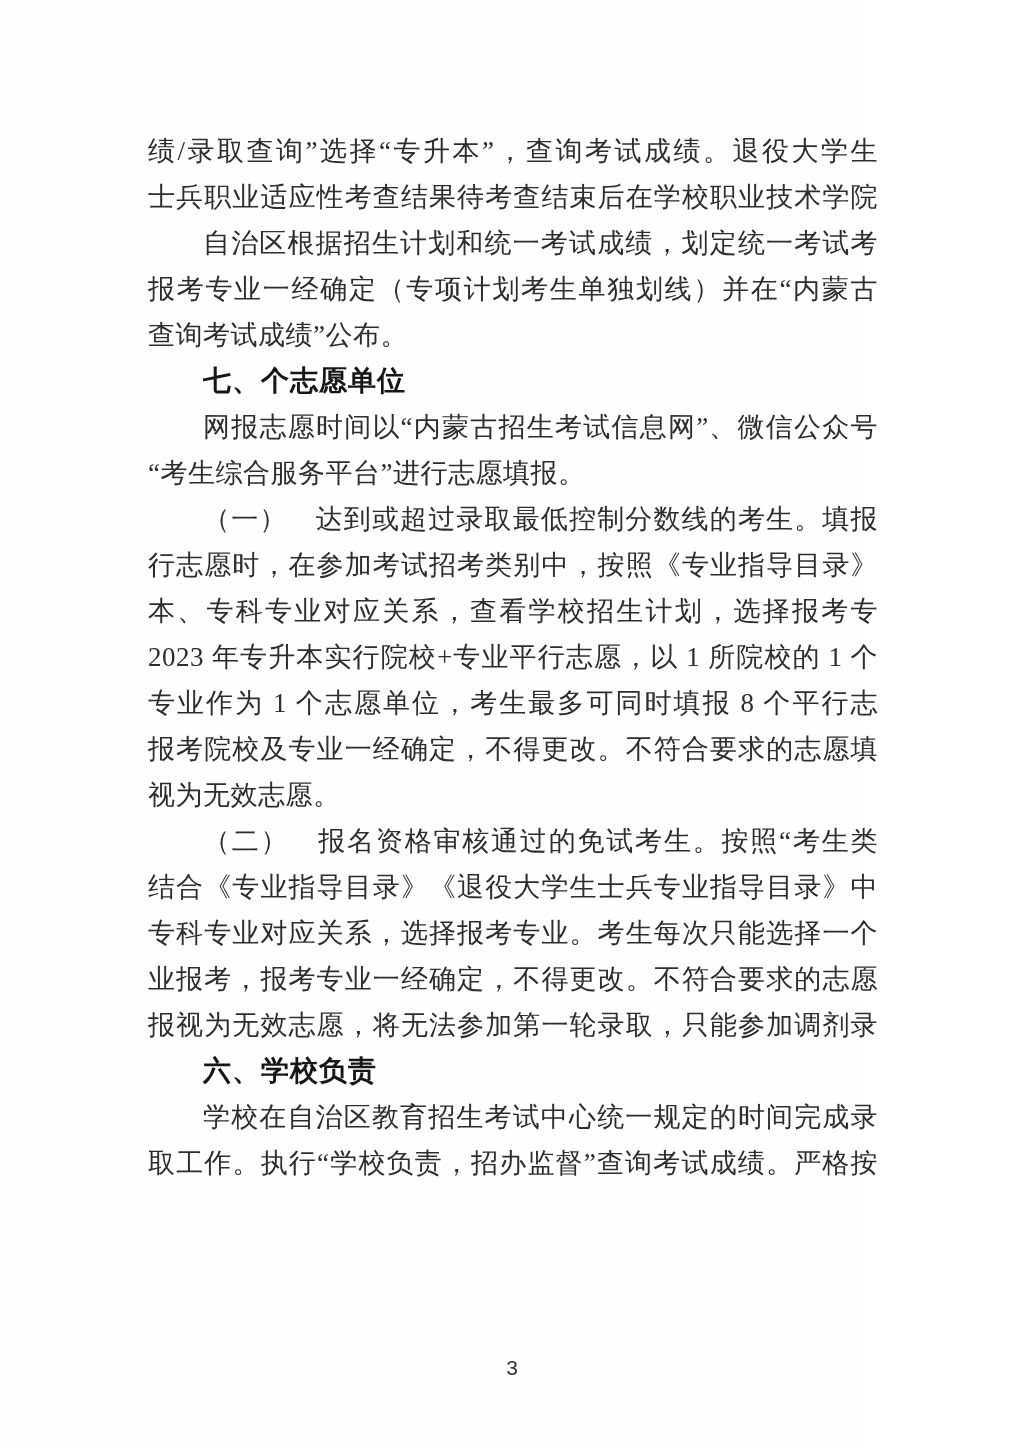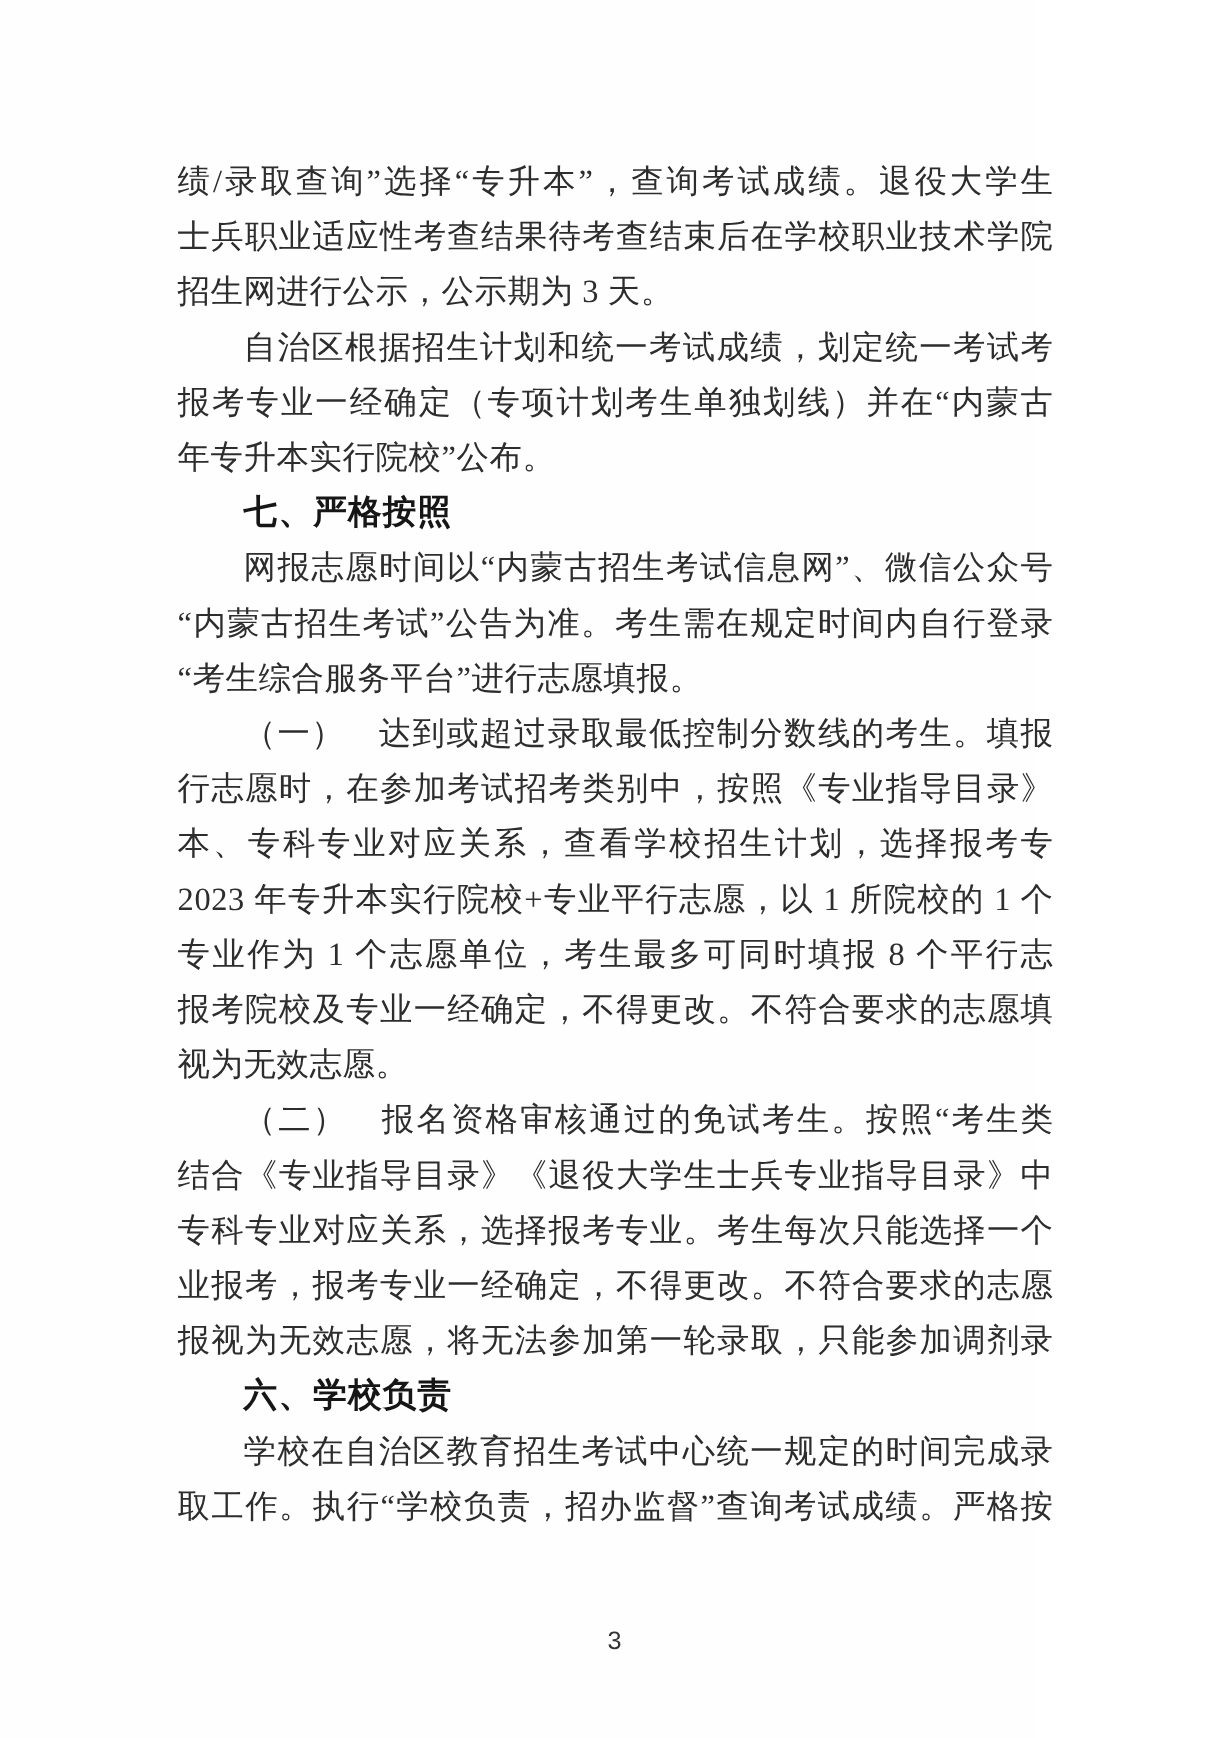--- a/index.html
+++ b/index.html
@@ -64,27 +64,25 @@
     color: #333333;
   }
 </style>
 </head>
 <body>
 
 <div class="page">
   <div class="text-block">
       <div class="line justify">绩/录取查询”选择“专升本”，查询考试成绩。退役大学生</div>
       <div class="line justify">士兵职业适应性考查结果待考查结束后在学校职业技术学院</div>
-      <div class="line">招生网进行公示，公示期为 3 天。</div>
       <div class="line indent justify">自治区根据招生计划和统一考试成绩，划定统一考试考生</div>
       <div class="line justify">报考专业一经确定（专项计划考生单独划线）并在“内蒙古</div>
-      <div class="line">年专升本实行院校”公布。</div>
-      <div class="line heading indent">七、严格按照</div>
+      <div class="line">查询考试成绩”公布。</div>
+      <div class="line heading indent">七、个志愿单位</div>
       <div class="line indent justify">网报志愿时间以“内蒙古招生考试信息网”、微信公众号</div>
-      <div class="line justify">“内蒙古招生考试”公告为准。考生需在规定时间内自行登录</div>
       <div class="line">“考生综合服务平台”进行志愿填报。</div>
       <div class="line indent justify">（一）　达到或超过录取最低控制分数线的考生。填报平</div>
       <div class="line justify">行志愿时，在参加考试招考类别中，按照《专业指导目录》中</div>
       <div class="line justify">本、专科专业对应关系，查看学校招生计划，选择报考专业。</div>
       <div class="line justify">2023 年专升本实行院校+专业平行志愿，以 1 所院校的 1 个</div>
       <div class="line justify">专业作为 1 个志愿单位，考生最多可同时填报 8 个平行志愿。</div>
       <div class="line justify">报考院校及专业一经确定，不得更改。不符合要求的志愿填报</div>
       <div class="line">视为无效志愿。</div>
       <div class="line indent justify">（二）　报名资格审核通过的免试考生。按照“考生类型”</div>
       <div class="line justify">结合《专业指导目录》《退役大学生士兵专业指导目录》中本、</div>

